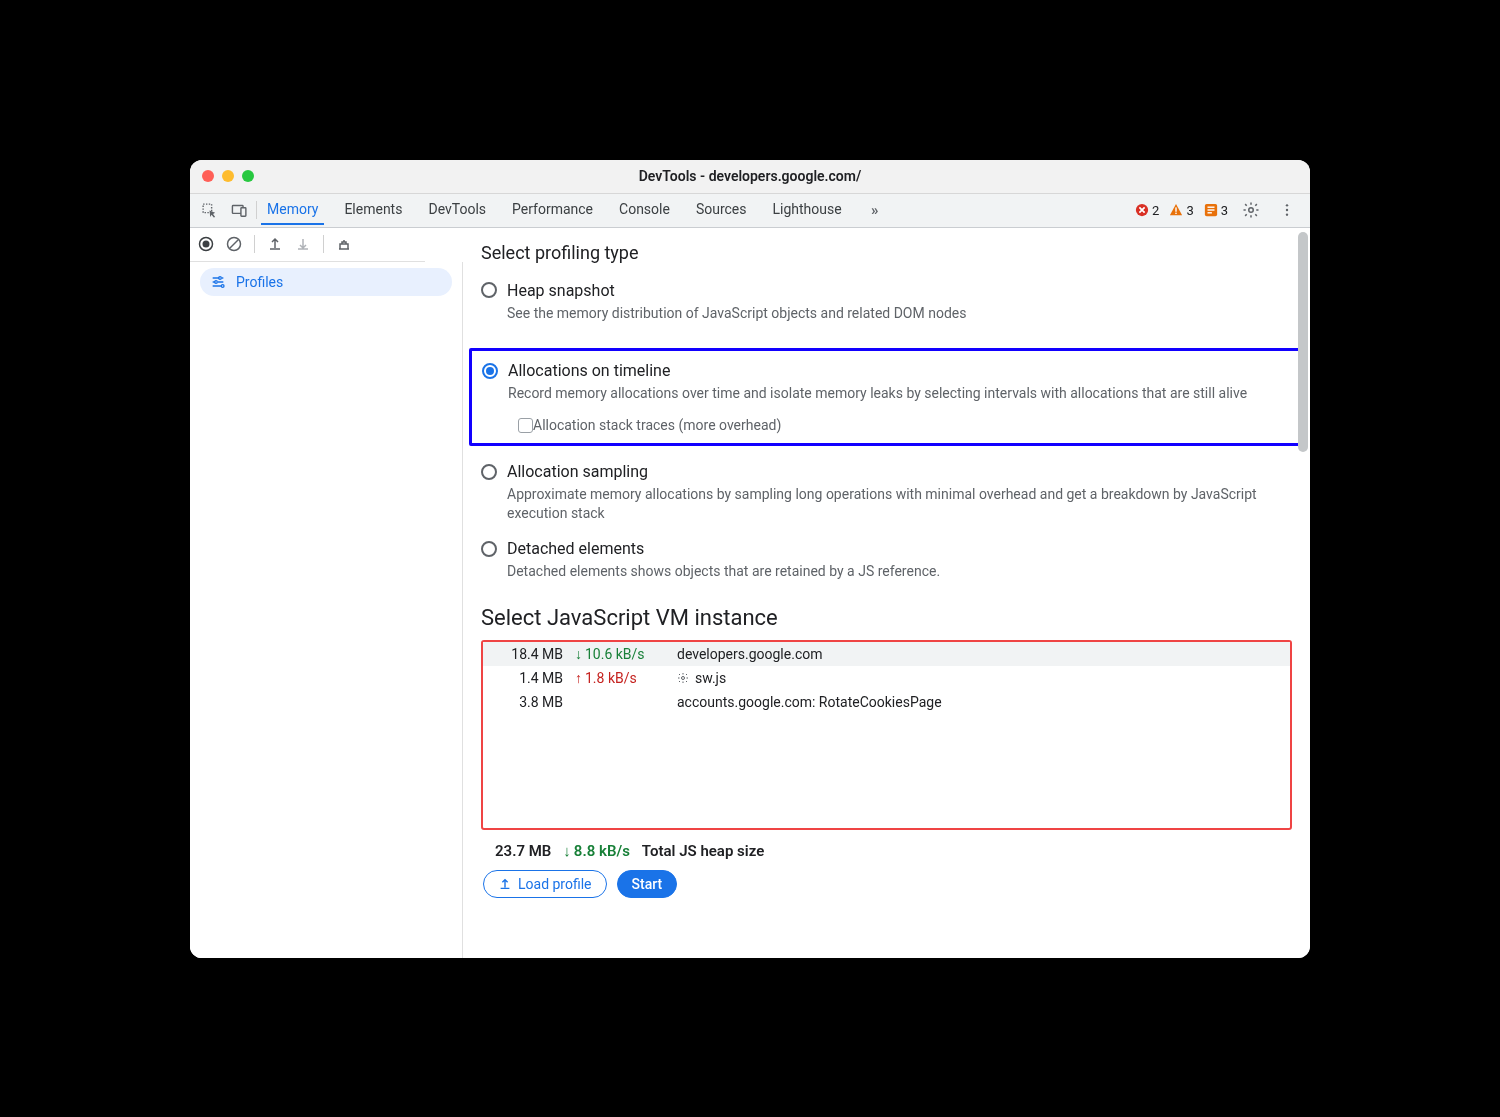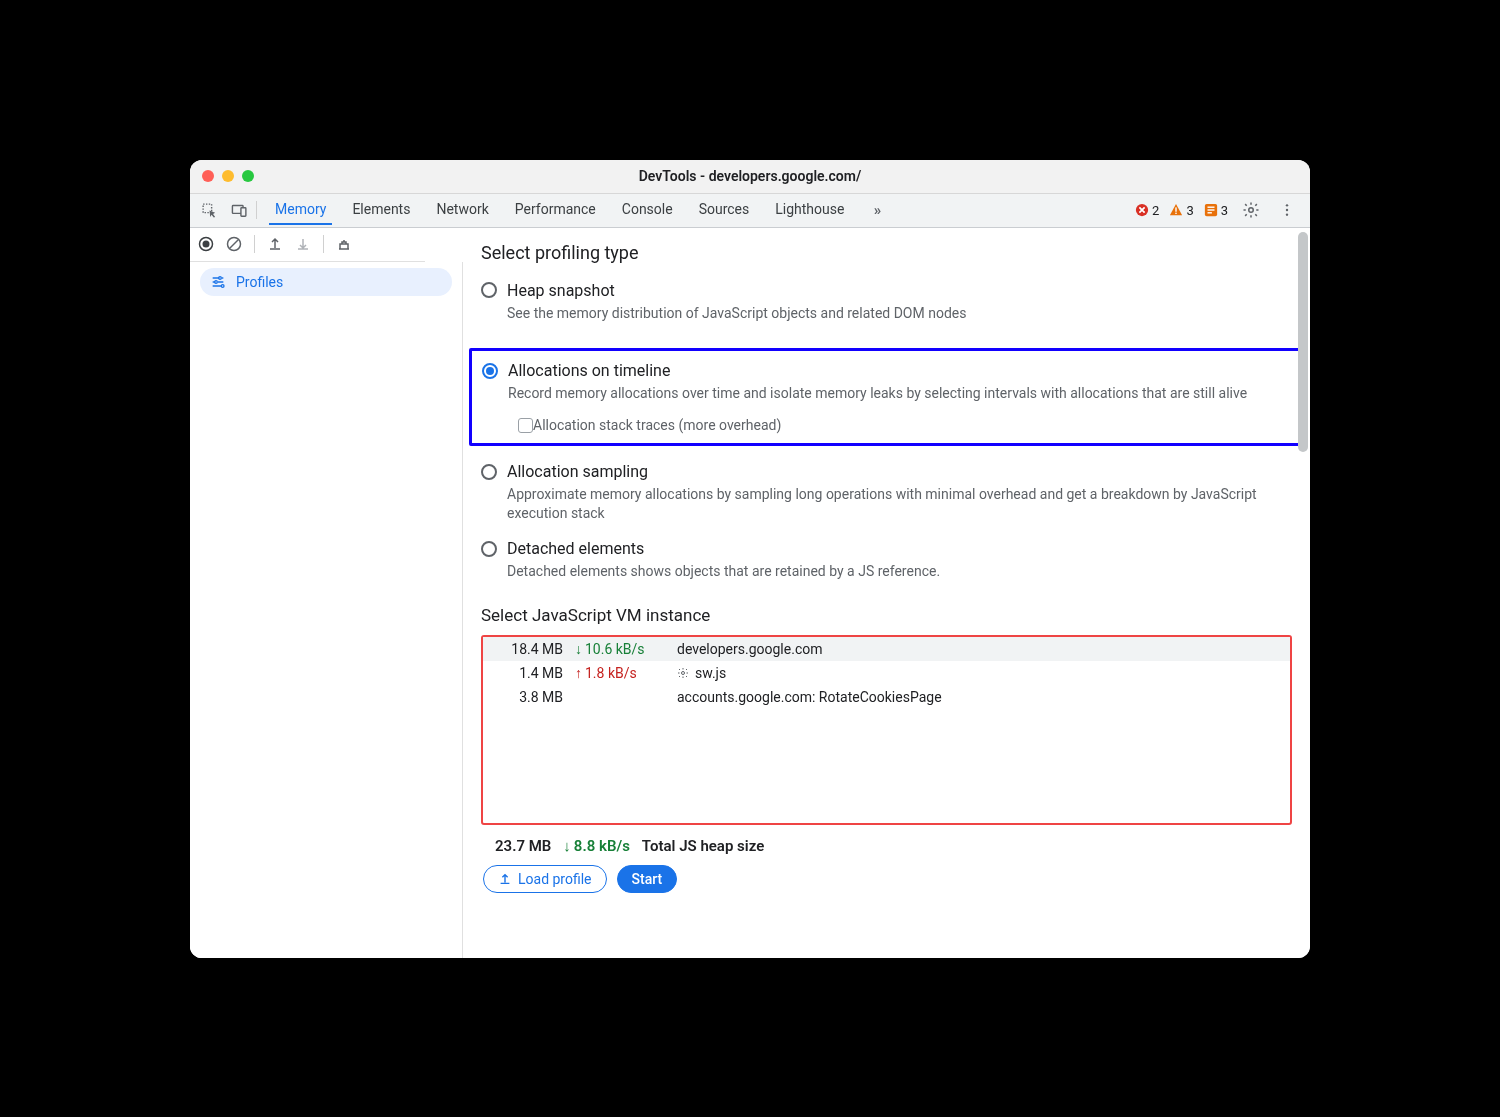--- a/index.html
+++ b/index.html
@@ -45,21 +45,21 @@
     border-bottom: 1px solid #cacdd1;
     padding: 0 6px;
     gap: 4px;
   }
   .topbar .icon-btn {
     width: 26px; height: 26px;
     display: inline-flex; align-items: center; justify-content: center;
     border-radius: 4px;
     color: #5f6368;
   }
-  .tabstrip { display: flex; align-items: center; gap: 14px; margin-left: 8px; flex: 1; }
+  .tabstrip { display: flex; align-items: center; gap: 14px; flex: 1; }
   .tab {
     font-size: 14px;
     color: #3c4043;
     padding: 6px 6px;
     border-bottom: 2px solid transparent;
     cursor: default;
   }
   .tab.active { color: #1a73e8; border-bottom-color: #1a73e8; }
   .right-status { display: flex; align-items: center; gap: 10px; margin-right: 4px; font-size: 13px; }
   .badge { display: inline-flex; align-items: center; gap: 3px; color: #202124; }
@@ -114,21 +114,21 @@
   .opt-label { font-size: 16px; color:#202124; font-weight:400; }
   .opt-desc { font-size: 14px; color:#5f6368; margin: 4px 0 0 26px; line-height: 1.35; }
   .highlight-box {
     border: 3px solid #1200ff;
     border-radius: 2px;
     padding: 10px 10px 8px 10px;
     margin: 16px -12px 10px -12px;
   }
   .suboption { display:flex; align-items:center; gap:0; margin: 14px 0 2px 36px; color:#5f6368; font-size:14px;}
   .checkbox { width:15px;height:15px;border:1.5px solid #9aa0a6;border-radius:3px; }
-  .vm-title { font-size: 17px; margin: 14px 0 10px 0; }
+  .vm-title { font-size: 22px; margin: 14px 0 10px 0; }
   .vm-table {
     border: 2px solid #ef4444;
     border-radius: 3px;
     height: 190px;
     font-size: 14px;
   }
   .vm-row { display:flex; align-items:center; padding: 4px 10px; gap: 12px; }
   .vm-row.sel { background: #f1f3f4; }
   .vm-col-size { width: 70px; text-align: right; color:#202124; }
   .vm-col-rate { width: 90px; display:flex; align-items:center; gap:3px; }
@@ -182,21 +182,21 @@
     <span class="icon-btn">
       <svg viewBox="0 0 24 24" width="17" height="17" fill="none" stroke="#5f6368" stroke-width="2">
         <rect x="2" y="5" width="15" height="11" rx="1"></rect>
         <rect x="14" y="8" width="7" height="12" rx="1" fill="#f1f3f4"></rect>
       </svg>
     </span>
     <div class="divider"></div>
     <div class="tabstrip">
       <span class="tab active">Memory</span>
       <span class="tab">Elements</span>
-      <span class="tab">Network</span>
+      <span class="tab">DevTools</span>
       <span class="tab">Performance</span>
       <span class="tab">Console</span>
       <span class="tab">Sources</span>
       <span class="tab">Lighthouse</span>
       <span class="icon-btn" style="font-weight:700;color:#5f6368;">»</span>
     </div>
 
     <div class="right-status">
       <span class="badge">
         <svg viewBox="0 0 16 16">

